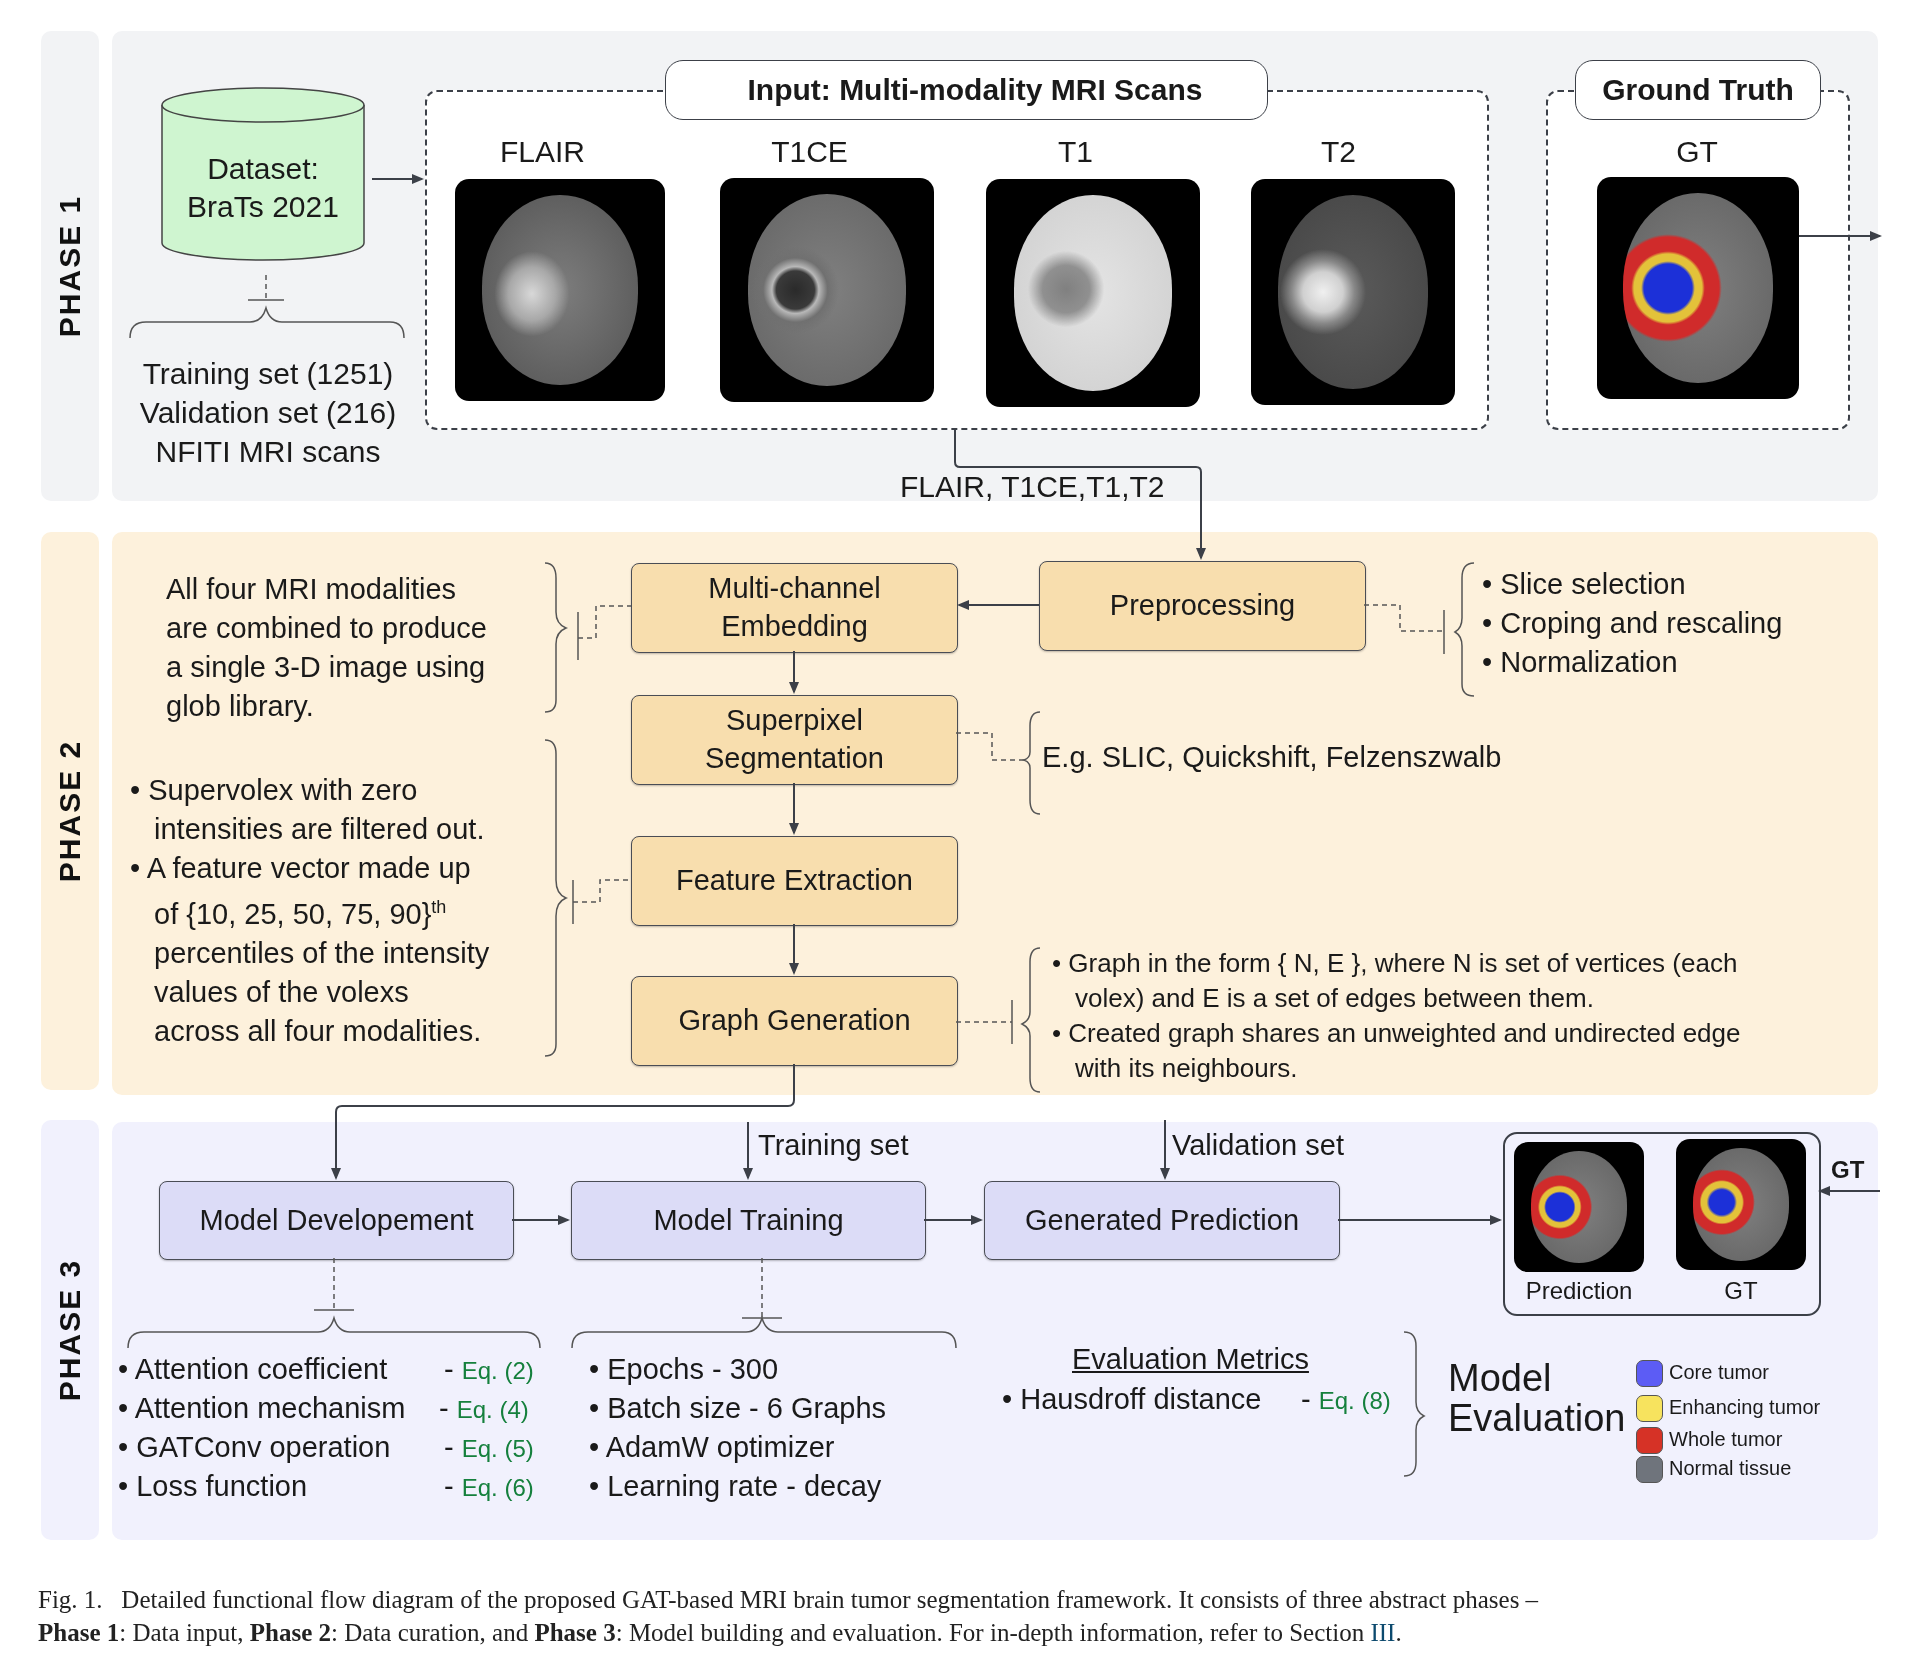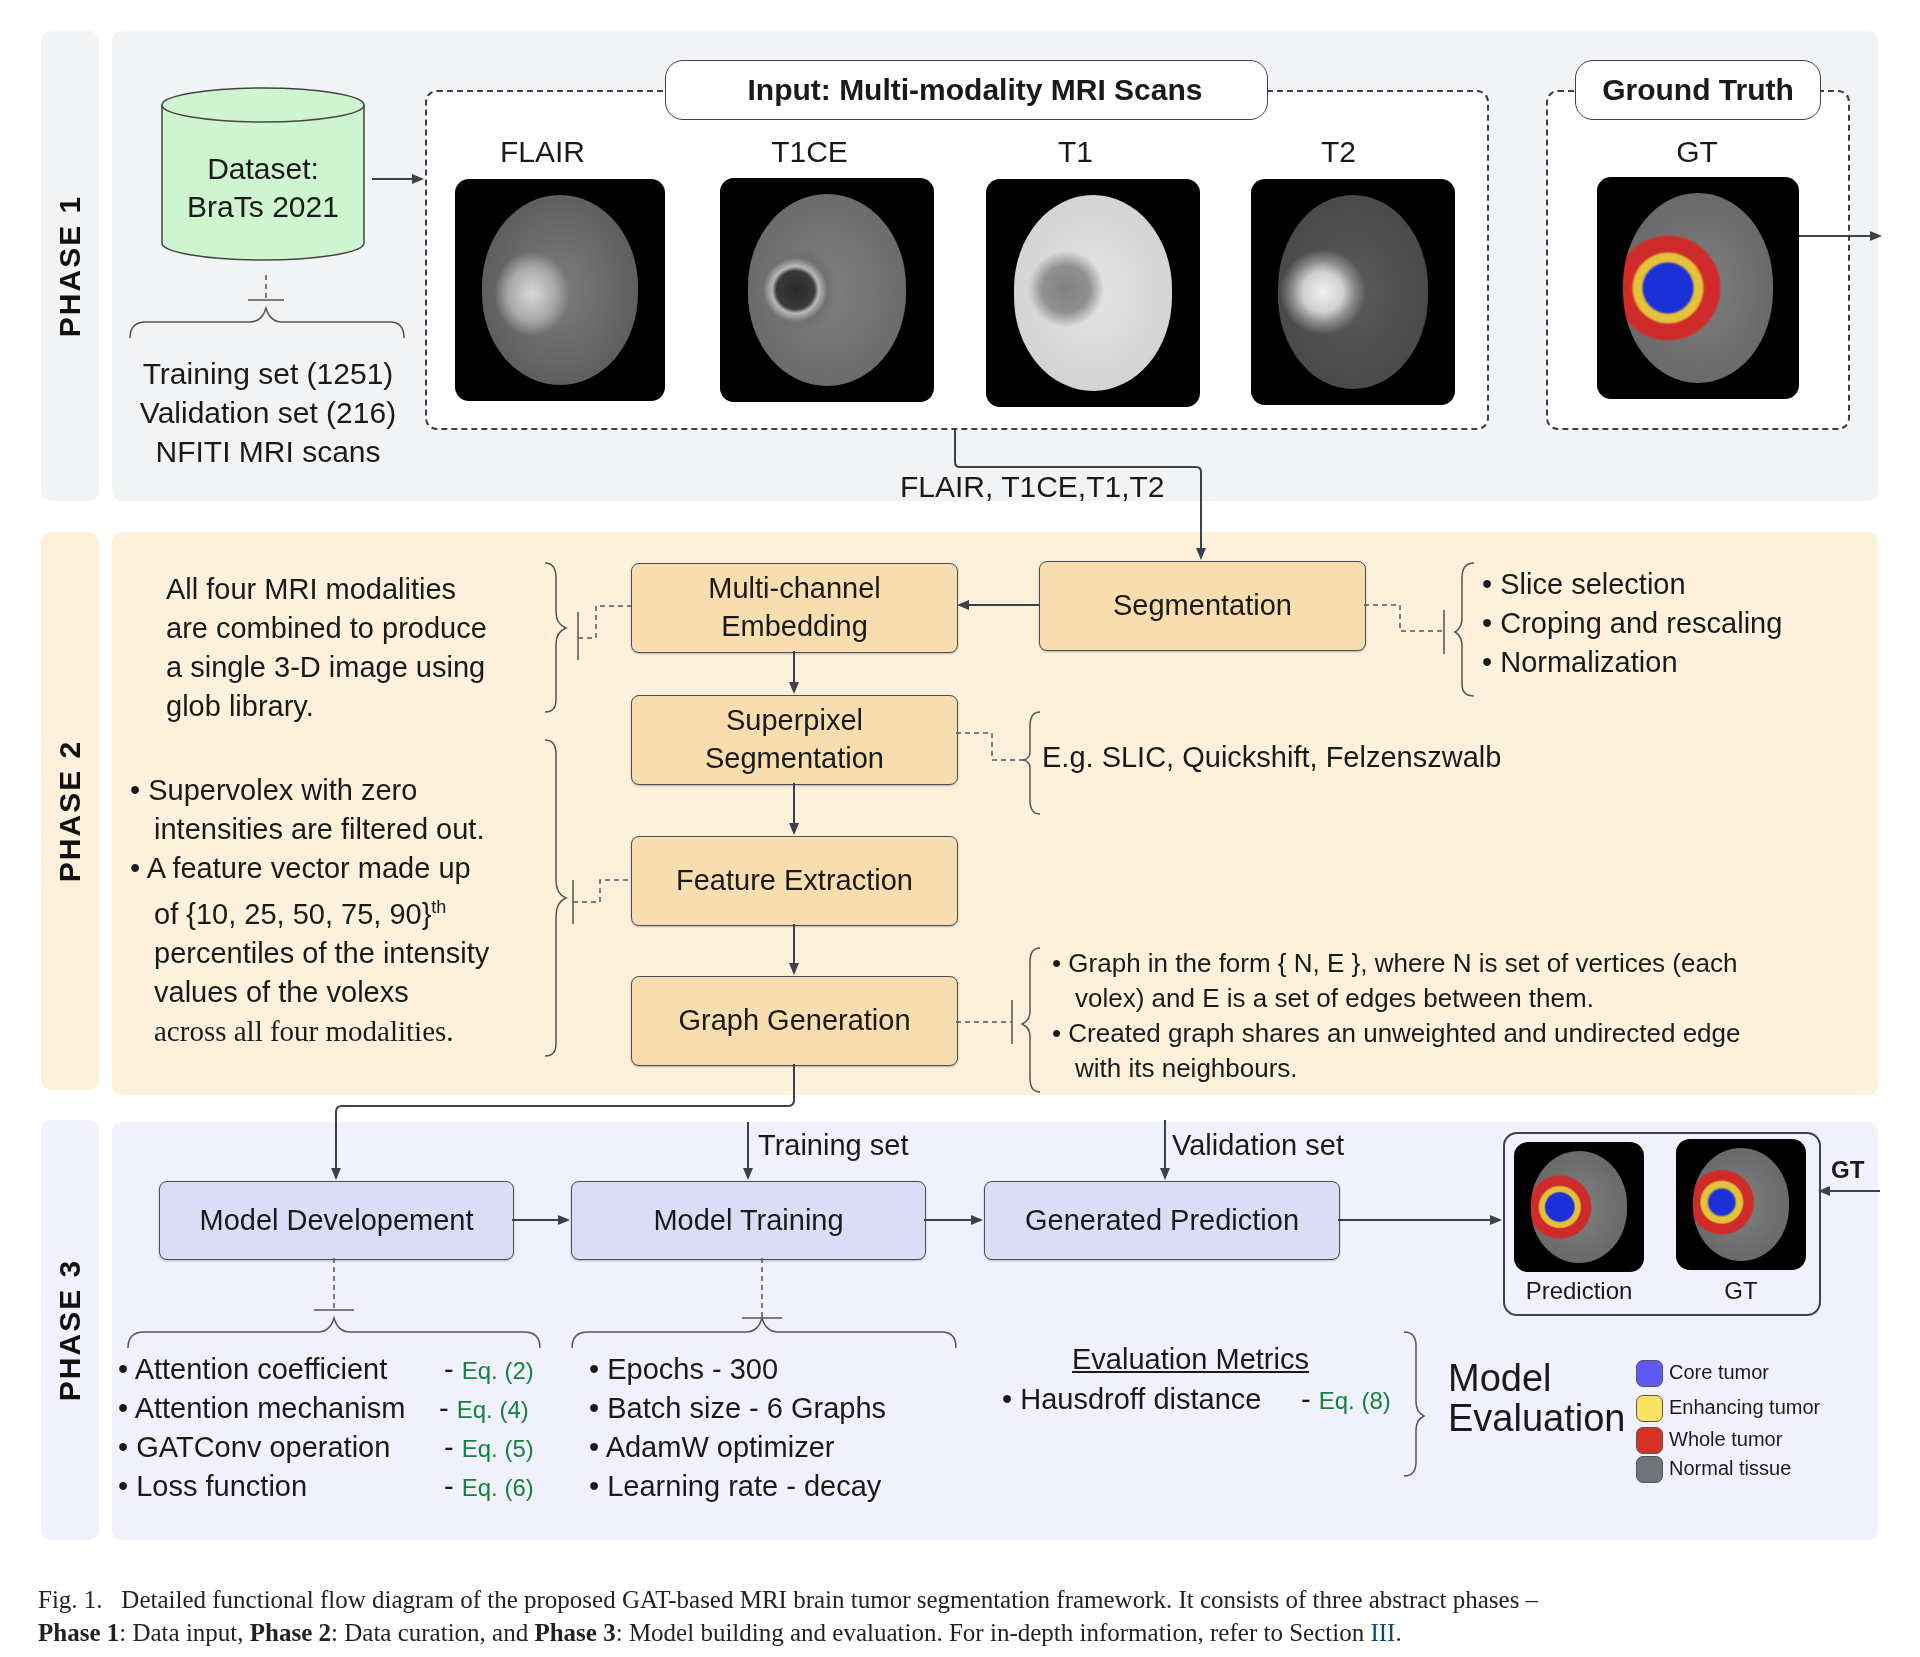--- a/index.html
+++ b/index.html
@@ -83,21 +83,21 @@
 
 <div class="dash" style="left:1546px;top:90px;width:300px;height:336px;"></div>
 <div class="pill" style="left:1575px;top:60px;width:244px;height:58px;">Ground Truth</div>
 <div class="mlabel" style="left:1597px;top:135px;width:200px;">GT</div>
 <div class="scan" style="left:1597px;top:177px;width:202px;height:222px;">
   <div class="brain" style="background:radial-gradient(circle at 30% 50%,#1c30d8 0%,#1c30d8 17%,#e3c23a 19%,#e3c23a 24%,#d02b2b 26%,#d02b2b 36%,transparent 38%),radial-gradient(ellipse at 50% 50%,#808080 0%,#6a6a6a 70%,#555 100%);"></div>
 </div>
 
 <div class="txt" style="left:900px;top:467px;font-size:30px;">FLAIR, T1CE,T1,T2</div>
 
-<div class="box ob" style="left:1039px;top:561px;width:325px;height:88px;">Segmentation</div>
+<div class="box ob" style="left:1039px;top:561px;width:325px;height:88px;">Preprocessing</div>
 <div class="box ob" style="left:631px;top:563px;width:325px;height:88px;">
   <span style="width:220px;display:inline-block;">Multi-channel Embedding</span>
 </div>
 <div class="box ob" style="left:631px;top:695px;width:325px;height:88px;">
   <span style="width:220px;display:inline-block;">Superpixel Segmentation</span>
 </div>
 <div class="box ob" style="left:631px;top:836px;width:325px;height:88px;">Feature Extraction</div>
 <div class="box ob" style="left:631px;top:976px;width:325px;height:88px;">Graph Generation</div>
 
 <div class="txt" style="left:166px;top:570px;">
@@ -107,21 +107,21 @@
   <div>glob library.</div>
 </div>
 
 <div class="txt" style="left:130px;top:771px;">
   <div>• <span>Supervolex with zero</span></div>
   <div style="padding-left:24px;">intensities are filtered out.</div>
   <div>• <span>A feature vector  made up</span></div>
   <div style="padding-left:24px;"><span>of {10, 25, 50, 75, 90}</span><sup style="font-size:18px;">th</sup></div>
   <div style="padding-left:24px;">percentiles of the intensity</div>
   <div style="padding-left:24px;">values of the volexs</div>
-  <div style="padding-left:24px;font-family:Liberation Serif, serif;">across all four modalities.</div>
+  <div style="padding-left:24px;">across all four modalities.</div>
 </div>
 
 <div class="txt" style="left:1482px;top:565px;">
   <div>• <span>Slice selection</span></div>
   <div>• <span>Croping and rescaling</span></div>
   <div>• <span>Normalization</span></div>
 </div>
 
 <div class="txt" style="left:1042px;top:738px;">E.g. SLIC, Quickshift, Felzenszwalb</div>
 

